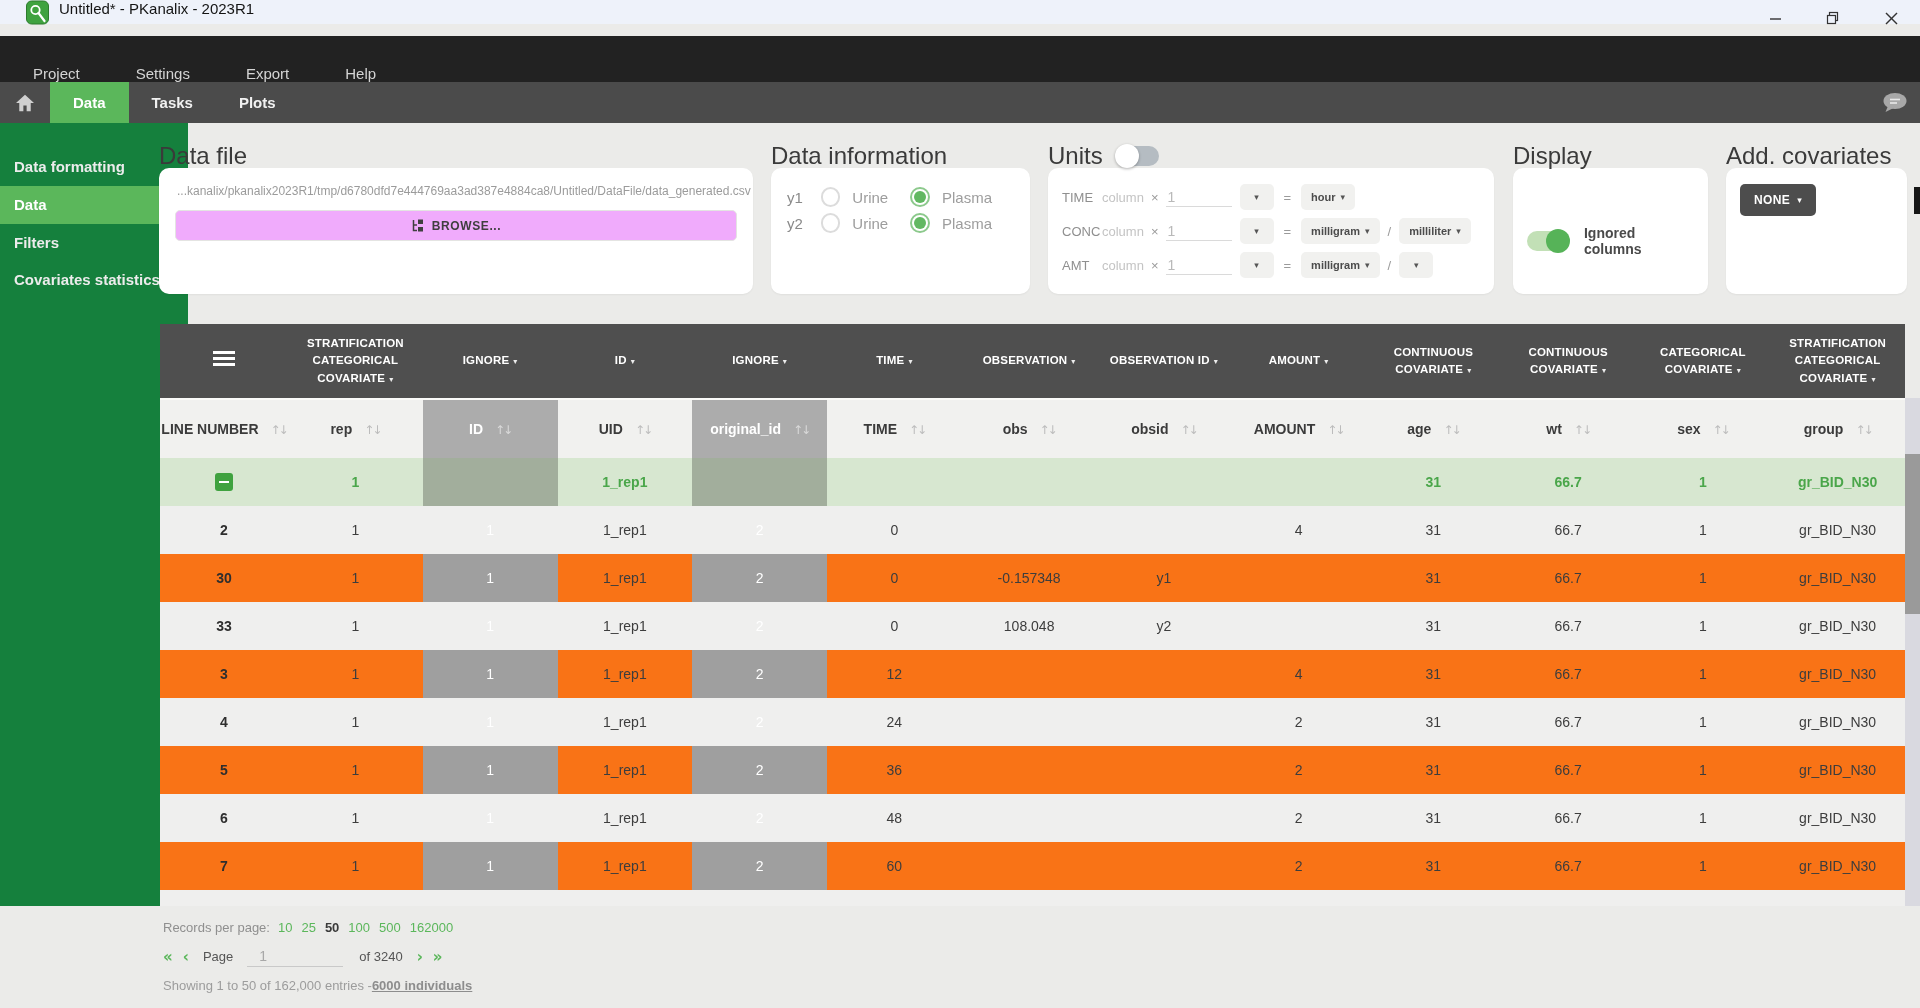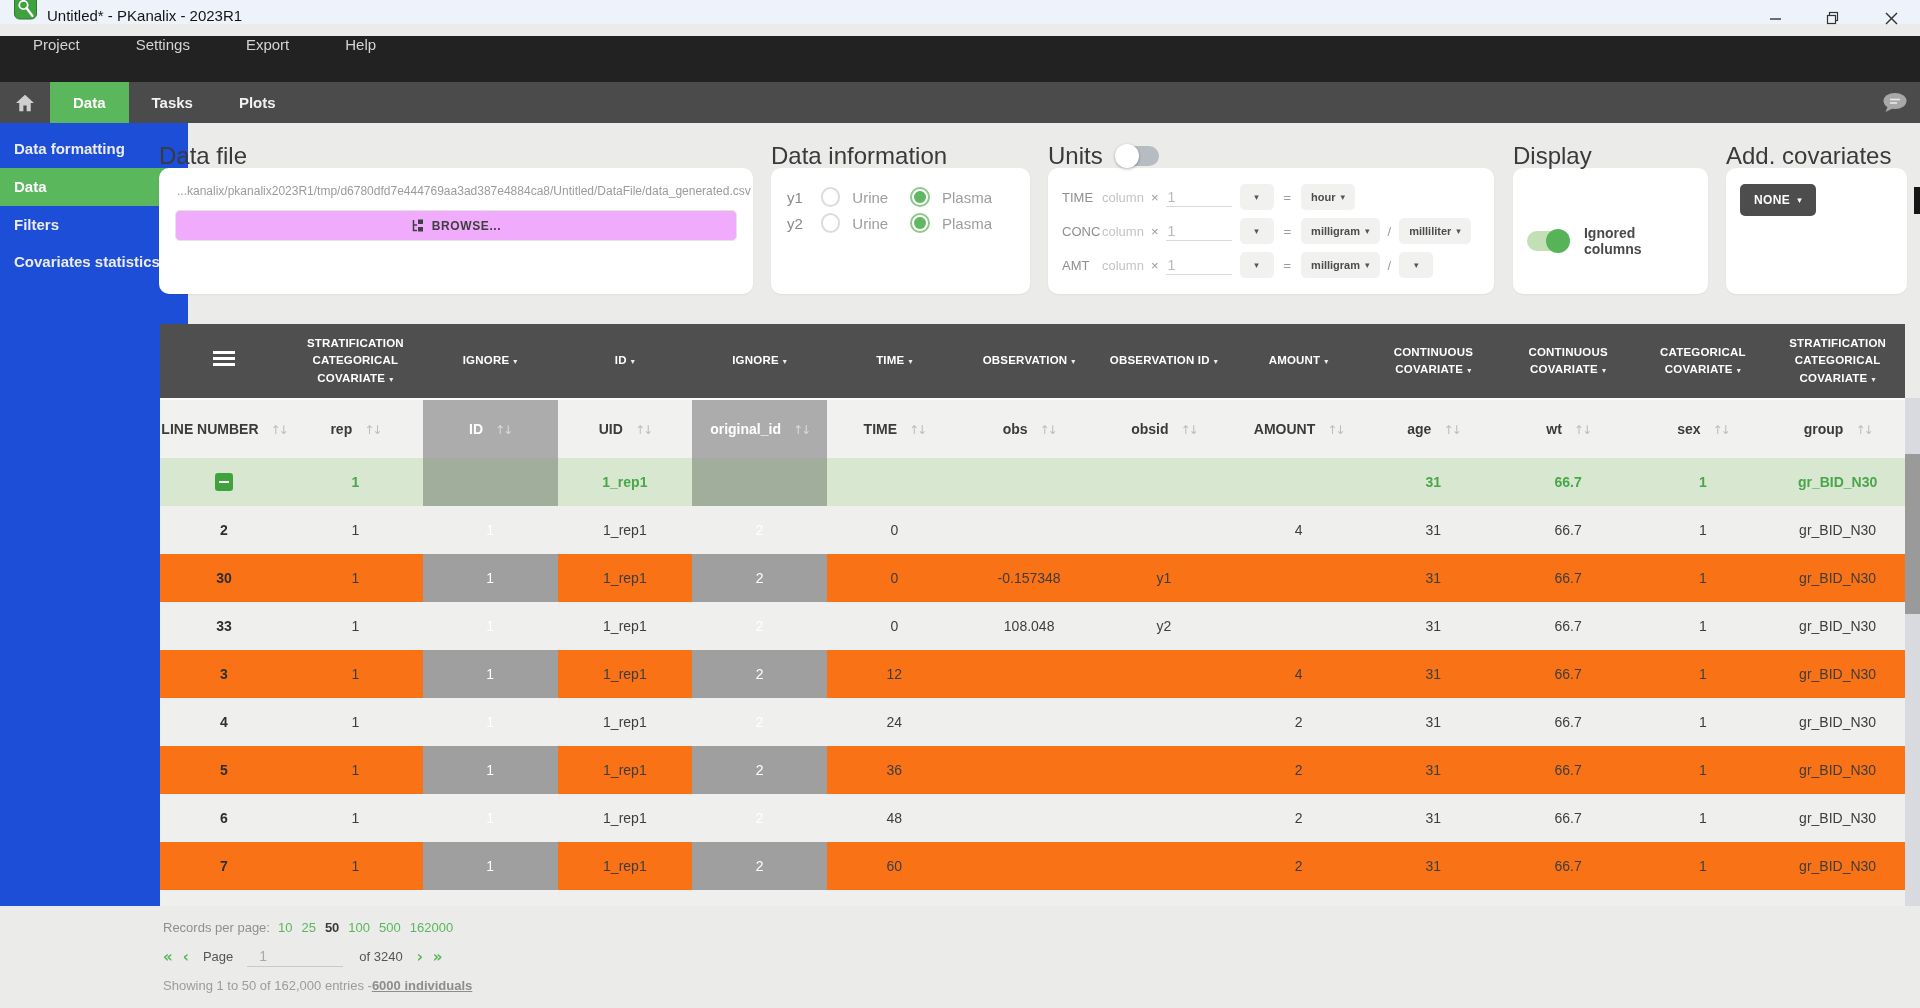--- a/index.html
+++ b/index.html
@@ -1,39 +1,39 @@
 <!DOCTYPE html>
 <html style="--accent: #5bb75b;"><head>
 <meta charset="utf-8">
 <style>
   html,body{margin:0;padding:0;background:#ebebe9;}
   #app{position:relative;width:1920px;height:1008px;overflow:hidden;background:#ebebe9;
        font-family:"Liberation Sans",sans-serif;-webkit-font-smoothing:antialiased;}
   
   .titlebar{position:absolute;top:0;left:0;width:1920px;height:24px;background:#eef2fa;
-            display:flex;align-items:flex-end;padding-left:14px;box-sizing:border-box;}
+            display:flex;align-items:flex-start;padding-left:26px;box-sizing:border-box;}
   .titlebar .apptitle{font-size:15px;color:#141414;margin-left:10px;}
   .win-controls{position:absolute;right:0;top:0;height:36px;display:flex;}
   .win-btn{width:58px;height:36px;display:flex;align-items:center;justify-content:center;
            background:transparent;border:none;padding:0;cursor:default;}
   
   .menubar{position:absolute;top:36px;left:0;width:1920px;height:46px;background:#222;
-           display:flex;align-items:flex-start;gap:56px;padding-left:33px;box-sizing:border-box;}
+           display:flex;align-items:flex-end;gap:56px;padding-left:33px;box-sizing:border-box;}
   .menu-item{color:#d4d4d4;font-size:15px;}
   
   .tabbar{position:absolute;top:82px;left:0;width:1920px;height:41px;background:#4b4b4b;
           display:flex;align-items:stretch;}
   .home-btn{width:50px;display:flex;align-items:center;justify-content:center;background:none;border:none;}
   .tab{display:flex;align-items:center;padding:0 23px;color:#f1f1f1;font-weight:700;font-size:15px;}
   .tab.active{background:var(--accent,#5bb75b);color:#fff;}
   .tab:nth-child(4){font-weight:400;color:#e3e3e3;}
   .bubble-btn{position:absolute;right:12px;top:10px;background:none;border:none;padding:0;}
   
-  .sidebar{position:absolute;top:123px;left:0;width:188px;height:783px;background:#1d4ed8;
-           padding-top:7px;box-sizing:border-box;}
+  .sidebar{position:absolute;top:123px;left:0;width:188px;height:783px;background:#15803d;
+           padding-top:25px;box-sizing:border-box;}
   .side-item{color:#ececec;font-size:15px;padding:8px 14px;line-height:1.45;font-weight:600;}
   .side-item.active{background:var(--accent,#5bb75b);color:#fff;}
   
   .card{position:absolute;top:142px;}
   .card-title{position:relative;z-index:2;font-size:24px;color:#3a3a3a;font-weight:400;height:28px;
               display:flex;align-items:center;gap:14px;}
   .card-body{position:absolute;top:26px;left:0;right:0;height:126px;background:#fff;border-radius:10px;
              box-shadow:0 1px 2px rgba(0,0,0,.05);box-sizing:border-box;}
   #card-datafile{left:159px;width:594px;}
   #card-datainfo{left:771px;width:259px;}

